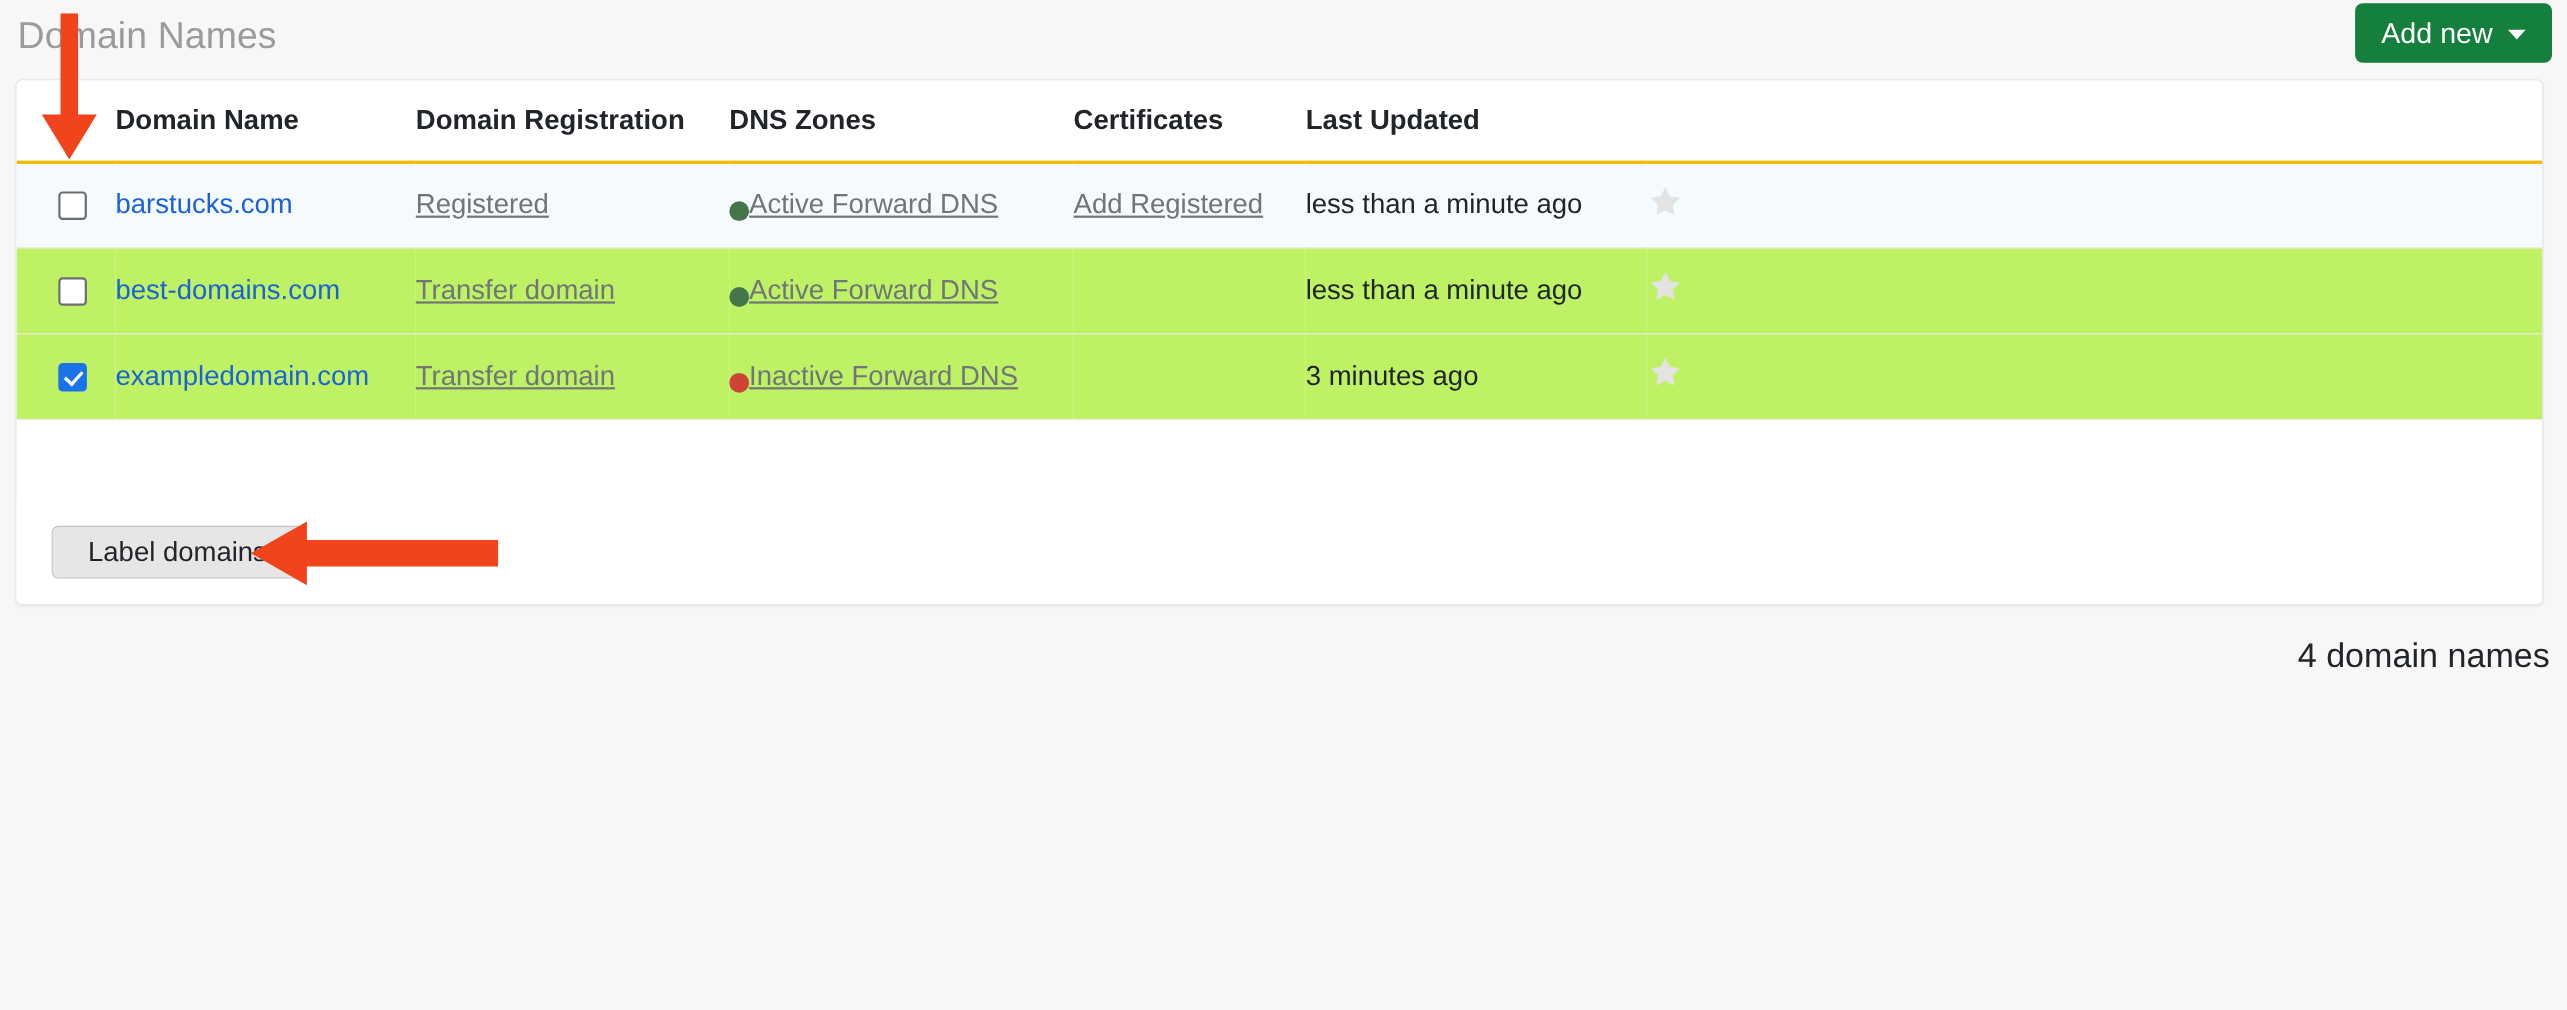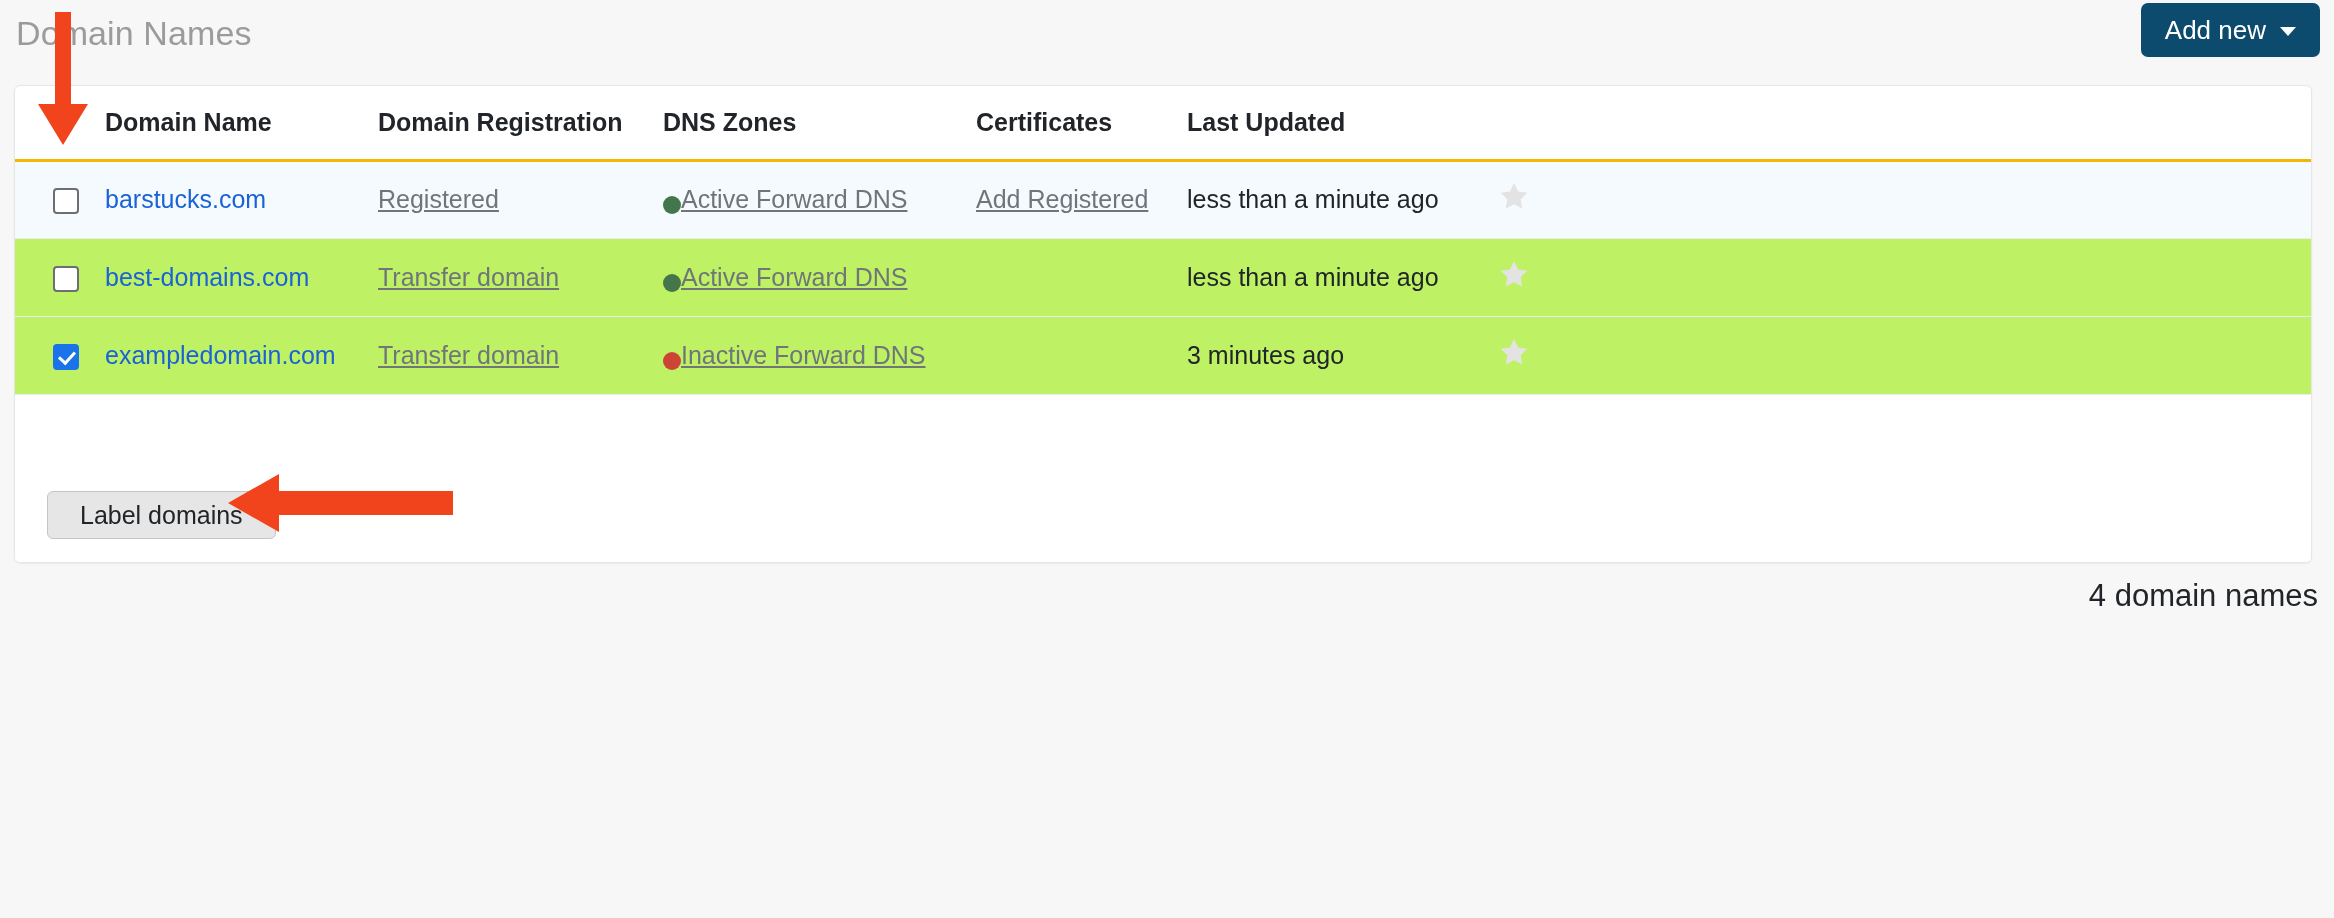--- a/index.html
+++ b/index.html
@@ -38,21 +38,21 @@
     line-height: 42px;
     white-space: nowrap;
   }
 
   .add-new-btn {
     position: absolute;
     right: 14px;
     top: 3px;
     height: 54px;
     padding: 16px 24px;
-    background: #0c4a6e;
+    background: #15803d;
     color: #ffffff;
     border: none;
     border-radius: 7px;
     font-family: "Liberation Sans", sans-serif;
     font-size: 26px;
     font-weight: 400;
     display: flex;
     align-items: center;
     gap: 14px;
     cursor: pointer;
@@ -73,21 +73,20 @@
     position: absolute;
     left: 14px;
     top: 72px;
     width: 2298px;
     height: 478px;
     background: #ffffff;
     border: 1px solid #e6e6e6;
     border-radius: 6px;
     box-shadow: 0 1px 2px rgba(0,0,0,0.05);
     overflow: hidden;
-    margin-top: 13px;
   }
 
   table.domain-table {
     width: 100%;
     border-collapse: collapse;
     table-layout: fixed;
   }
 
   table.domain-table thead th {
     text-align: left;

